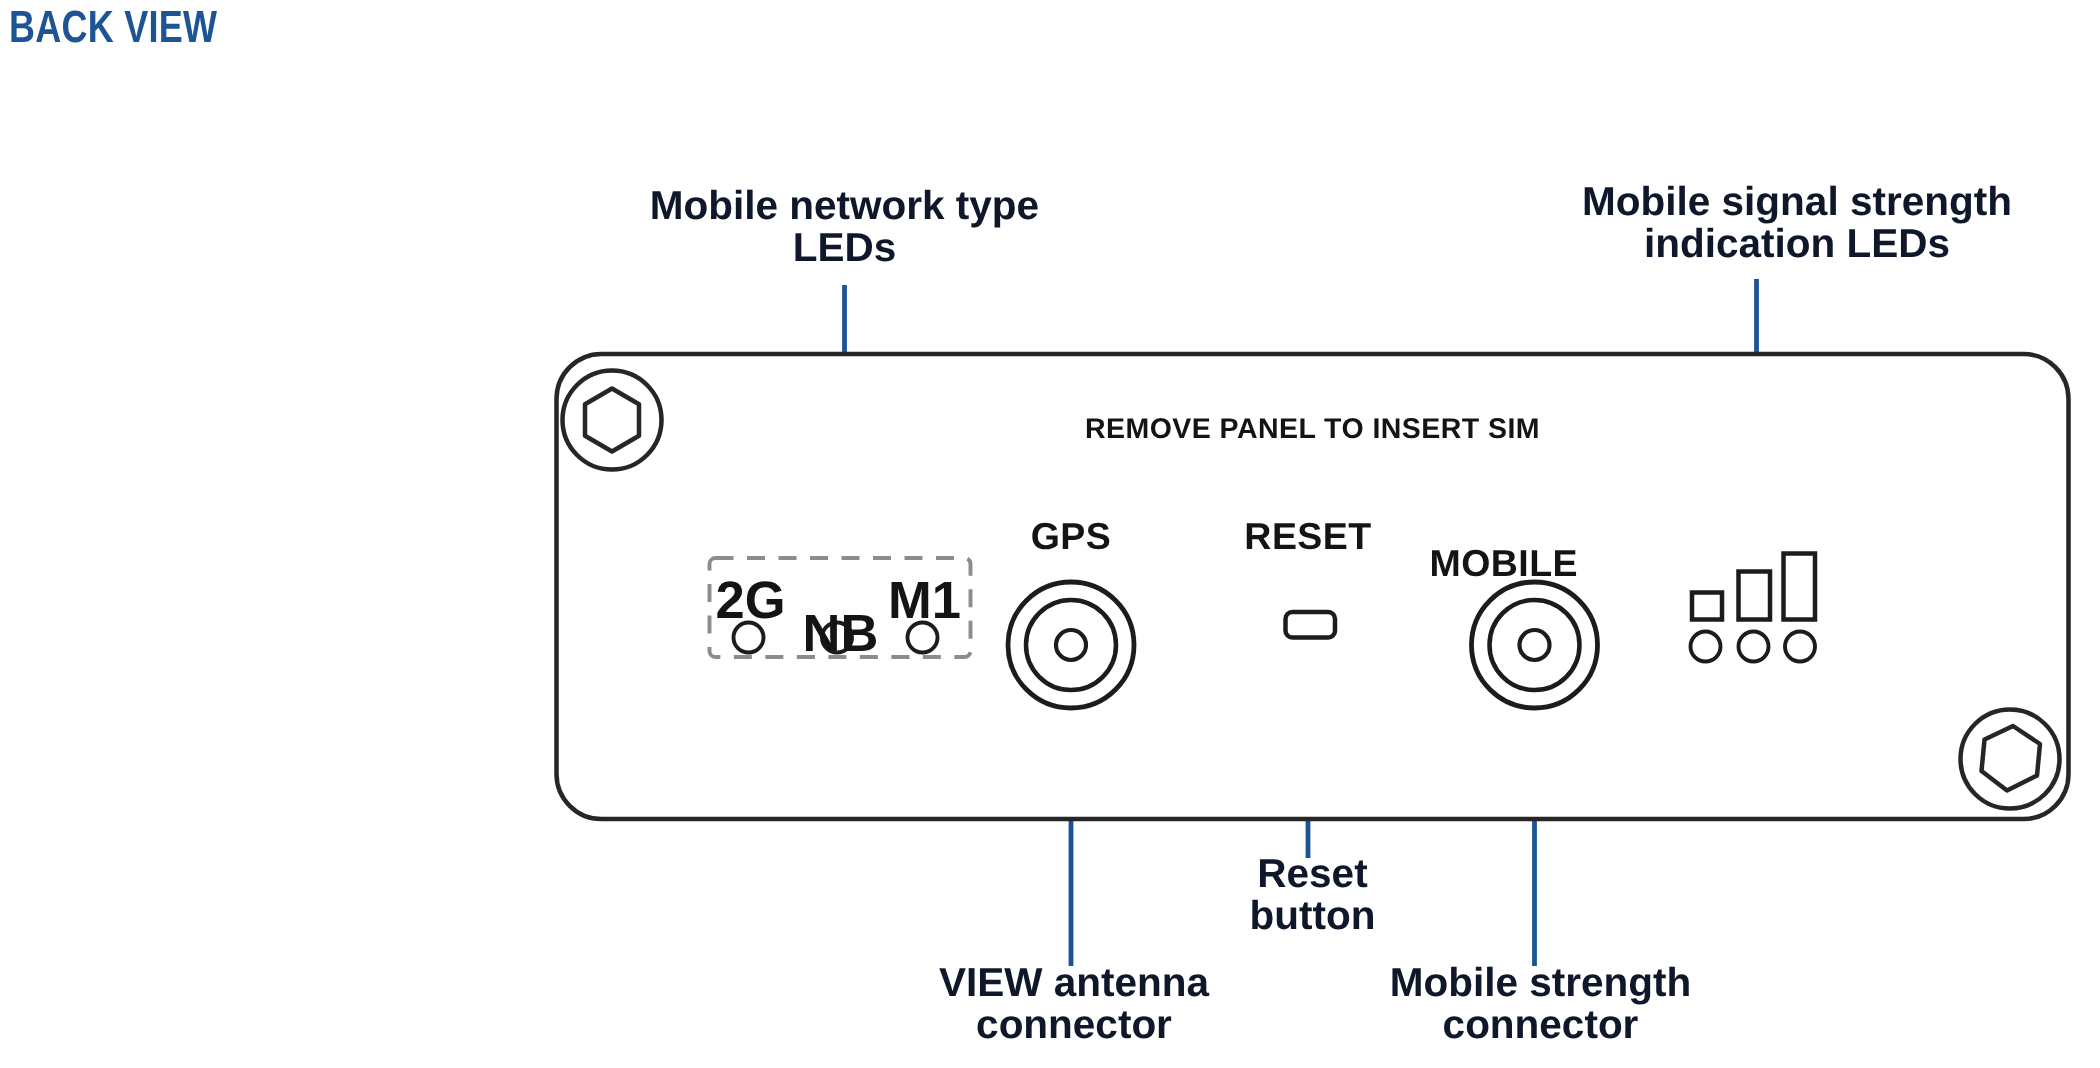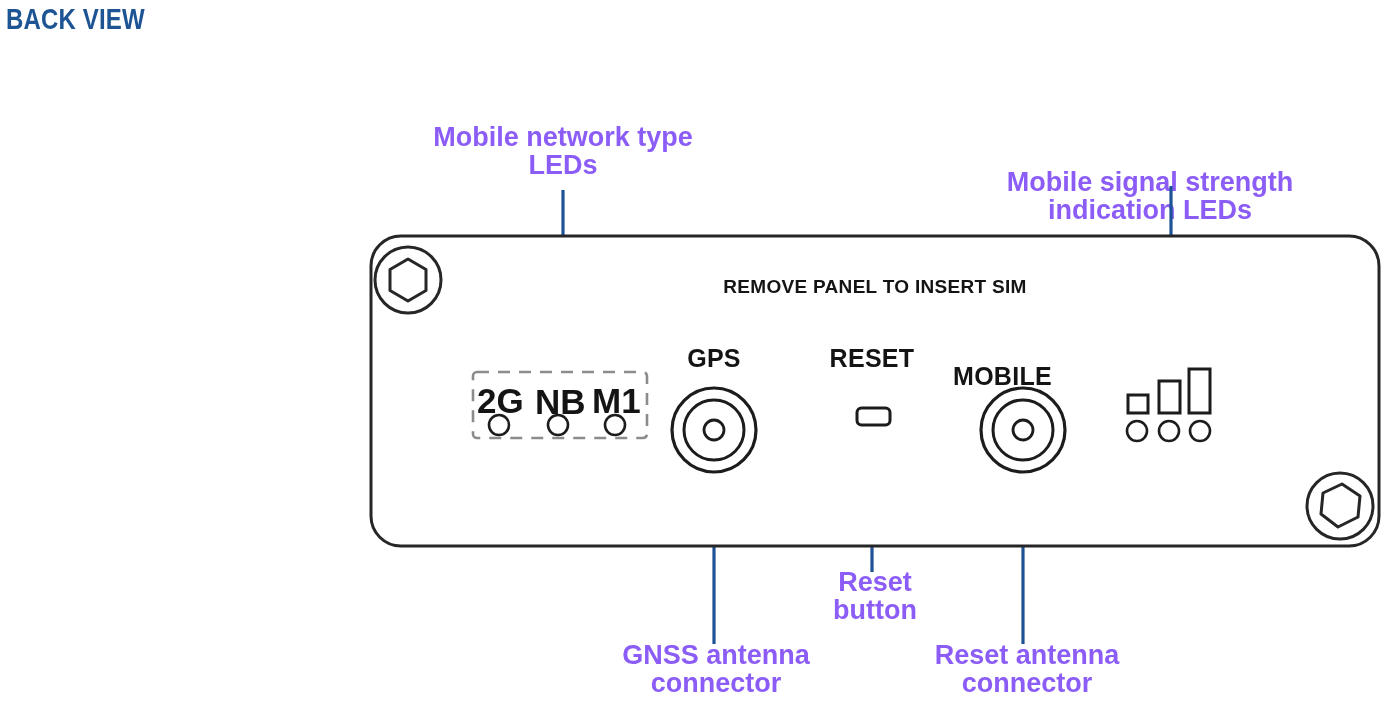--- a/index.html
+++ b/index.html
@@ -37,21 +37,21 @@
     letter-spacing: 0.2px;
     color: #1d5493;
     transform: scaleX(0.80);
     transform-origin: left top;
     white-space: nowrap;
   }
 
   
   .callout {
     position: absolute;
-    color: #8b5cf6;
+    color: #0f172a;
     font-weight: bold;
     font-size: 27px;
     line-height: 1.03;
     text-align: center;
     white-space: pre-line;
   }
 
   
   svg.draw {
     position: absolute;
@@ -85,30 +85,30 @@
 </head>
 <body>
 
 <div id="stage">
 
   <div class="view-title">BACK VIEW</div>
 
   <div class="callout" style="left:398px; top:124px; width:330px;">Mobile network type
 LEDs</div>
 
-  <div class="callout" style="left:984px; top:121px; width:332px;margin-top:48px;">Mobile signal strength
+  <div class="callout" style="left:1032px; top:121px; width:332px;">Mobile signal strength
 indication LEDs</div>
 
-  <div class="callout" style="left:580px; top:642px; width:272px;">GNSS  antenna
+  <div class="callout" style="left:580px; top:642px; width:272px;">VIEW  antenna
 connector</div>
 
   <div class="callout" style="left:792px; top:569px; width:166px;">Reset
 button</div>
 
-  <div class="callout" style="left:900px; top:642px; width:254px;">Reset antenna
+  <div class="callout" style="left:900px; top:642px; width:254px;">Mobile strength
 connector</div>
 
   <svg class="draw" viewBox="0 0 1400 712" xmlns="http://www.w3.org/2000/svg">
 
     <g stroke="#1d5396" stroke-width="3.2" fill="none" stroke-linecap="butt">
       <line x1="563" y1="190" x2="563" y2="379"></line>
       <line x1="1171" y1="186" x2="1171" y2="381"></line>
       <line x1="714" y1="472" x2="714" y2="644"></line>
       <line x1="872" y1="426" x2="872" y2="572"></line>
       <line x1="1023" y1="472" x2="1023" y2="644"></line>
@@ -163,17 +163,17 @@
   <div class="silk silk-remove" style="left:371px; top:276px; width:1008px; text-align:center;">REMOVE PANEL TO INSERT SIM</div>
 
   <div class="silk silk-port" style="left:654px; top:344px; width:120px; text-align:center;">GPS</div>
 
   <div class="silk silk-port" style="left:812px; top:344px; width:120px; text-align:center;">RESET</div>
 
   <div class="silk silk-port" style="left:953px; top:362px; width:140px; text-align:left;">MOBILE</div>
 
   <div class="silk silk-led" style="left:477px; top:381px; width:44px; text-align:center;">2G</div>
 
-  <div class="silk silk-led" style="left:535px; top:382px; width:46px; text-align:right;">NB</div>
+  <div class="silk silk-led" style="left:535px; top:403px; width:46px; text-align:right;">NB</div>
 
   <div class="silk silk-led" style="left:592px; top:381px; width:46px; text-align:right;">M1</div>
 
 </div>
 
 </body></html>

